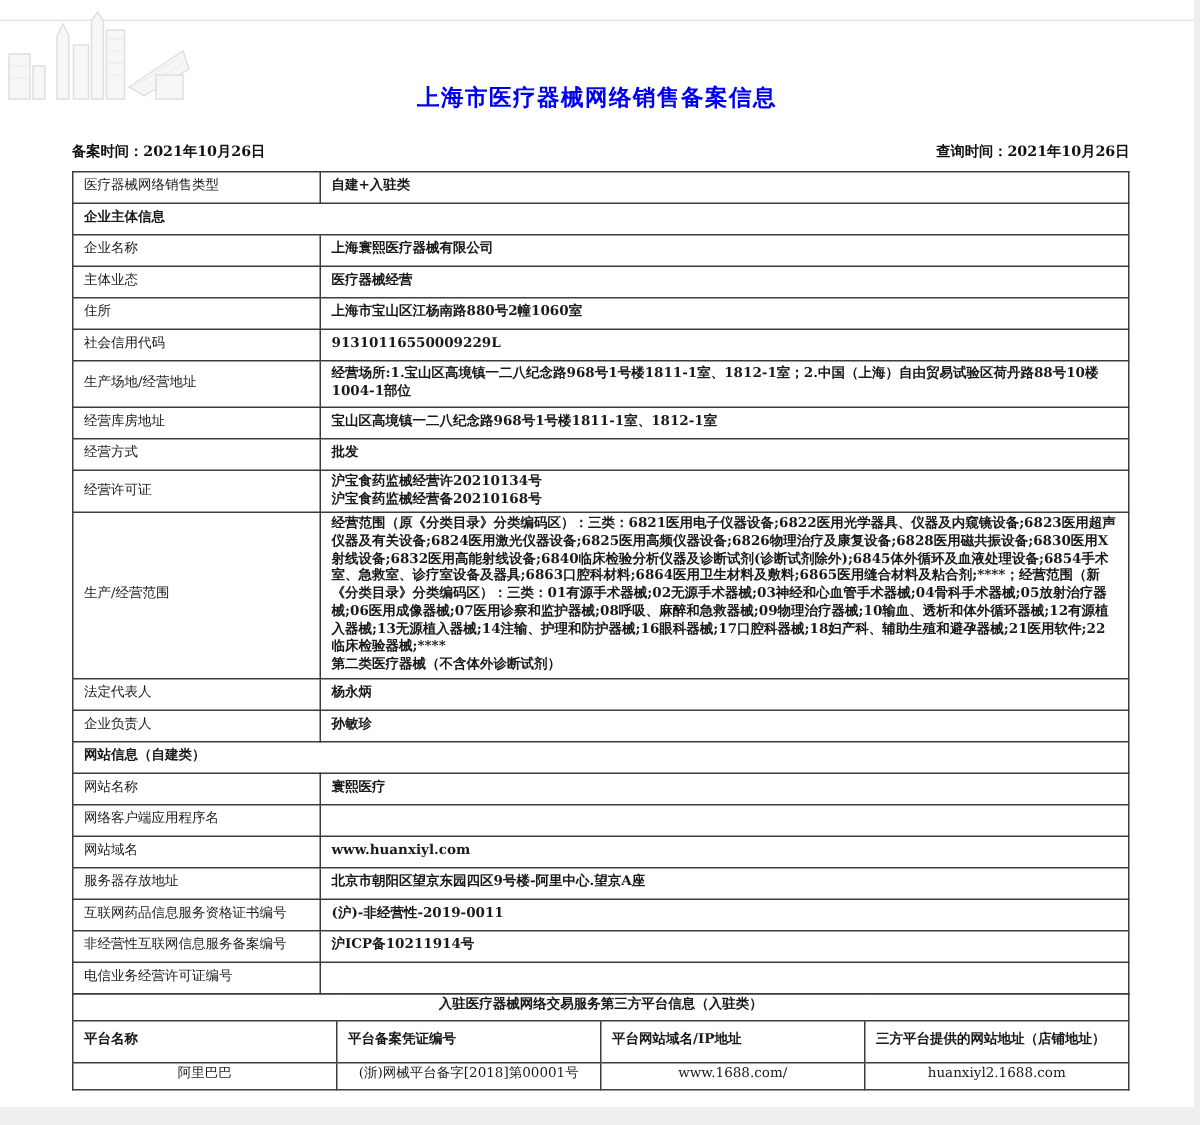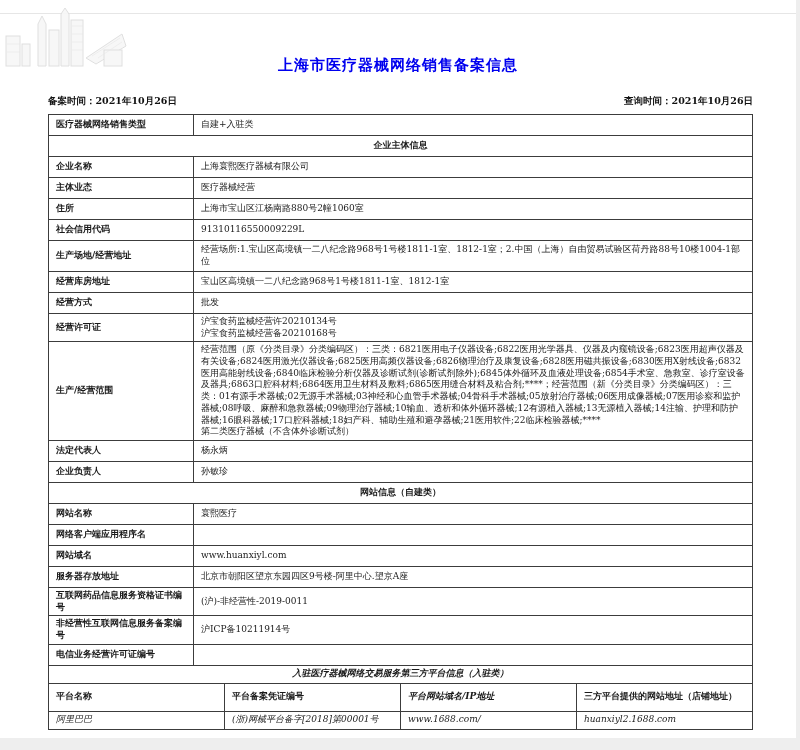--- a/index.html
+++ b/index.html
@@ -10,31 +10,31 @@
               border-top:1px solid #e6e6e6; }
   .watermark { position:absolute; top:6px; left:4px; width:130px; height:62px; opacity:.9; }
   .doc-title { padding-top:56px; text-align:center; font-size:15px; font-weight:bold;
                color:#0000ee; letter-spacing:1px; font-family:Liberation Serif, serif; }
   .content { width:705px; margin-left:48px; }
   .times { display:flex; justify-content:space-between; margin-top:20px; margin-bottom:6px;
            font-size:9.5px; font-weight:bold; color:#111; }
   table { width:705px; border-collapse:collapse; table-layout:fixed; }
   td, th { border:1px solid #3c3c3c; font-size:9px; color:#1a1a1a;
            padding:2px 7px; vertical-align:middle; line-height:1.3; }
-  .lbl { width:145px; font-weight:bold; }
-  .val { white-space:pre-line; }
-  .sect { text-align:center; font-weight:bold; height:21px; }
+  .lbl { width:165px; font-weight:normal; }
+  .val { white-space:pre-line;font-weight:bold; }
+  .sect { text-align:left; font-weight:bold; height:21px; }
   tr.std { height:21px; }
   tr.h31 { height:31px; }
   tr.h27 { height:27px; }
   tr.h90 { height:90px; }
   .plat { margin-top:-1px; }
   .plat th { font-weight:bold; text-align:left; height:28px; }
-  .plat td { height:18px;font-style:italic; }
-  .c1{width:24.5%;} .c2{width:25.5%;} .c3{width:23%;font-style:italic;} .c4{width:27%;}
+  .plat td { text-align:center; height:18px; }
+  .c1{width:24.5%;} .c2{width:25.5%;} .c3{width:23%;} .c4{width:27%;}
 </style>
 </head>
 <body>
 
 <div class="page">
   <div class="top-rule"></div>
 
   <svg class="watermark" viewBox="0 0 130 62" xmlns="http://www.w3.org/2000/svg">
     <g stroke="#dcdcdc" fill="#f7f7f7" stroke-width="1">
       <rect x="2" y="30" width="14" height="30"></rect>

